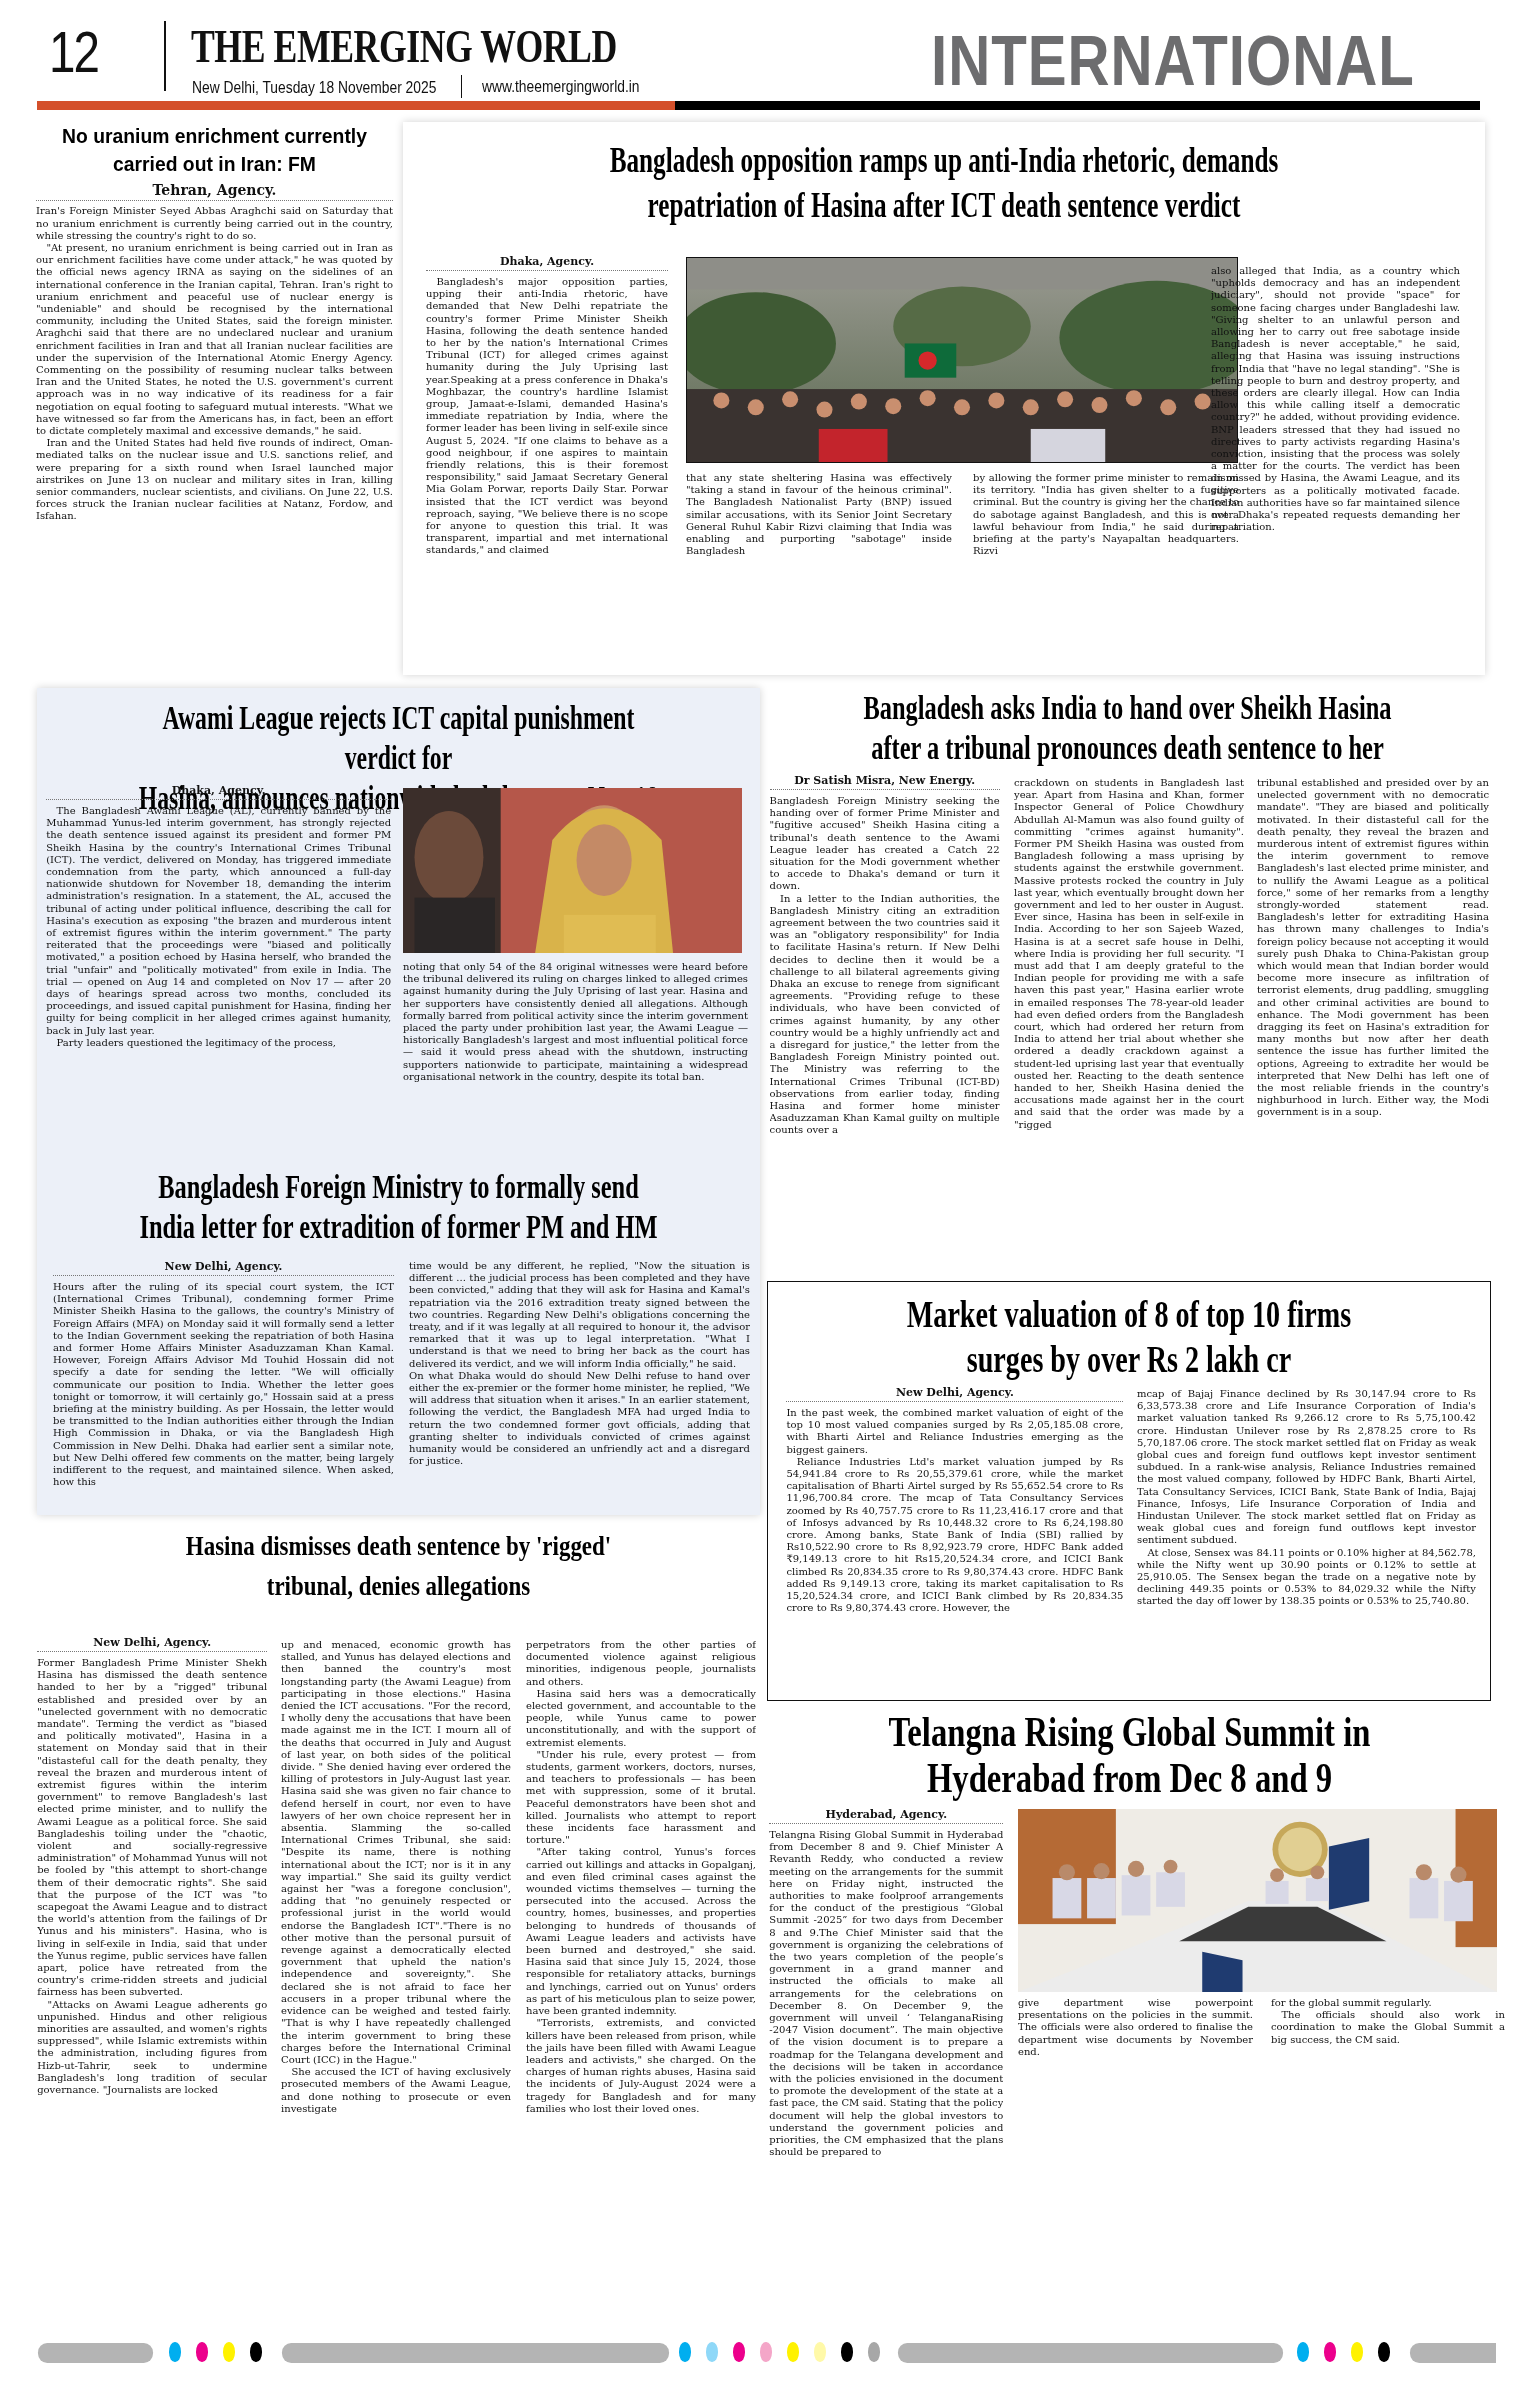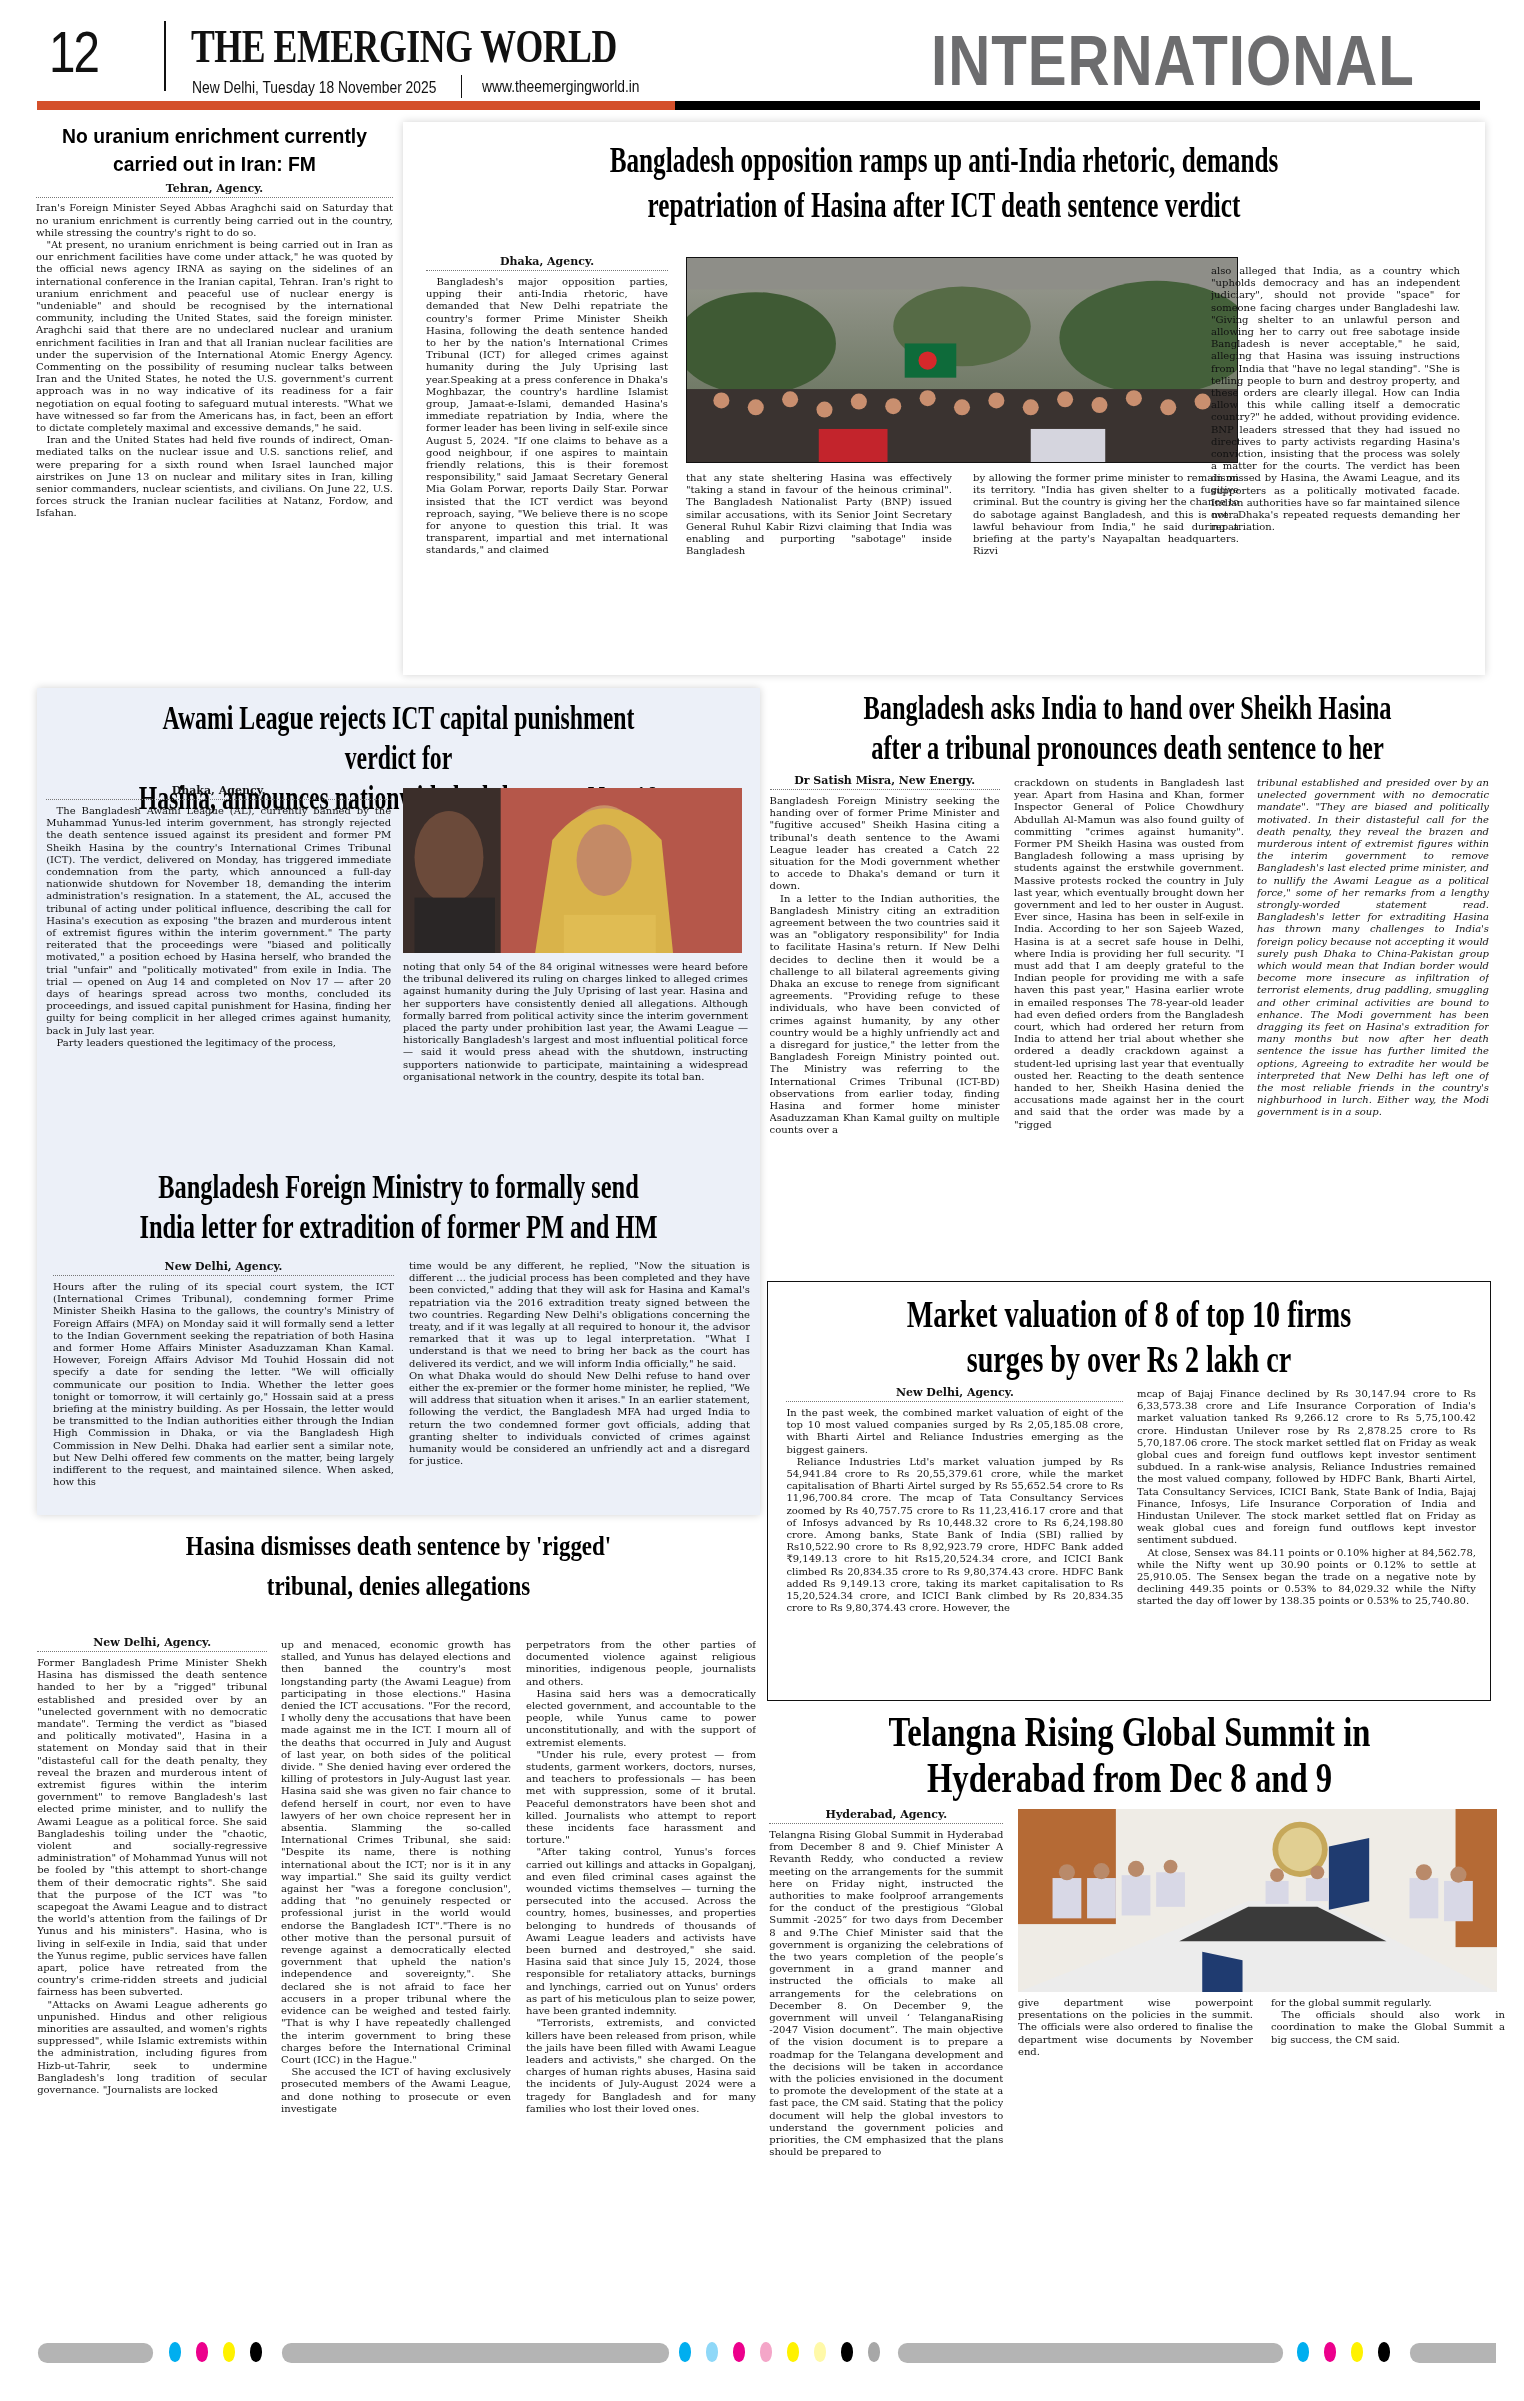--- a/index.html
+++ b/index.html
@@ -45,21 +45,21 @@
 <div class="abs mast-title">THE EMERGING WORLD</div>
 <div class="abs mast-date">New Delhi, Tuesday 18 November 2025</div>
 <div class="abs mast-date-divider"></div>
 <div class="abs mast-url">www.theemergingworld.in</div>
 <div class="abs mast-section">INTERNATIONAL</div>
 <div class="abs rule-orange"></div>
 <div class="abs rule-black"></div>
 
 <article class="abs" style="left:36px; top:122px; width:357px; height:575px;">
   <h2 class="headline" style="font-family:'Liberation Sans',sans-serif; font-size:21px; line-height:28px; padding:0 5.8px; transform:scaleX(0.92);">No uranium enrichment currently carried out in Iran: FM</h2>
-  <div class="dateline" style="margin-top:3.5px; font-size:11px;">Tehran, Agency.</div>
+  <div class="dateline" style="margin-top:3.5px; font-size:14px;">Tehran, Agency.</div>
   <div class="body">
     <p class="noind">Iran's Foreign Minister Seyed Abbas Araghchi said on Saturday that no uranium enrichment is currently being carried out in the country, while stressing the country's right to do so.</p>
     <p>"At present, no uranium enrichment is being carried out in Iran as our enrichment facilities have come under attack," he was quoted by the official news agency IRNA as saying on the sidelines of an international conference in the Iranian capital, Tehran. Iran's right to uranium enrichment and peaceful use of nuclear energy is "undeniable" and should be recognised by the international community, including the United States, said the foreign minister. Araghchi said that there are no undeclared nuclear and uranium enrichment facilities in Iran and that all Iranian nuclear facilities are under the supervision of the International Atomic Energy Agency. Commenting on the possibility of resuming nuclear talks between Iran and the United States, he noted the U.S. government's current approach was in no way indicative of its readiness for a fair negotiation on equal footing to safeguard mutual interests. "What we have witnessed so far from the Americans has, in fact, been an effort to dictate completely maximal and excessive demands," he said.</p>
     <p>Iran and the United States had held five rounds of indirect, Oman-mediated talks on the nuclear issue and U.S. sanctions relief, and were preparing for a sixth round when Israel launched major airstrikes on June 13 on nuclear and military sites in Iran, killing senior commanders, nuclear scientists, and civilians. On June 22, U.S. forces struck the Iranian nuclear facilities at Natanz, Fordow, and Isfahan.</p>
   </div>
 </article>
 
 <article class="abs box-shadow" style="left:403px; top:122px; width:1082px; height:553px; background:#fff;">
   <h2 class="headline" style="position:absolute; left:0; top:16px; width:100%; font-size:36px; line-height:45px;">
     <span style="display:block; transform:scaleX(0.7);">Bangladesh opposition ramps up anti-India rhetoric, demands</span>
@@ -183,21 +183,21 @@
     <div class="body">
       <p class="noind">Bangladesh Foreign Ministry seeking the handing over of former Prime Minister and "fugitive accused" Sheikh Hasina citing a tribunal's death sentence to the Awami League leader has created a Catch 22 situation for the Modi government whether to accede to Dhaka's demand or turn it down.</p>
       <p>In a letter to the Indian authorities, the Bangladesh Ministry citing an extradition agreement between the two countries said it was an "obligatory responsibility" for India to facilitate Hasina's return. If New Delhi decides to decline then it would be a challenge to all bilateral agreements giving Dhaka an excuse to renege from significant agreements. "Providing refuge to these individuals, who have been convicted of crimes against humanity, by any other country would be a highly unfriendly act and a disregard for justice," the letter from the Bangladesh Foreign Ministry pointed out. The Ministry was referring to the International Crimes Tribunal (ICT-BD) observations from earlier today, finding Hasina and former home minister Asaduzzaman Khan Kamal guilty on multiple counts over a</p>
     </div>
   </div>
   <div class="col" style="left:249px; top:89px; width:230px; height:492px;">
     <div class="body">
         <p class="noind">crackdown on students in Bangladesh last year. Apart from Hasina and Khan, former Inspector General of Police Chowdhury Abdullah Al-Mamun was also found guilty of committing "crimes against humanity". Former PM Sheikh Hasina was ousted from Bangladesh following a mass uprising by students against the erstwhile government. Massive protests rocked the country in July last year, which eventually brought down her government and led to her ouster in August. Ever since, Hasina has been in self-exile in India. According to her son Sajeeb Wazed, Hasina is at a secret safe house in Delhi, where India is providing her full security. "I must add that I am deeply grateful to the Indian people for providing me with a safe haven this past year," Hasina earlier wrote in emailed responses The 78-year-old leader had even defied orders from the Bangladesh court, which had ordered her return from India to attend her trial about whether she ordered a deadly crackdown against a student-led uprising last year that eventually ousted her. Reacting to the death sentence handed to her, Sheikh Hasina denied the accusations made against her in the court and said that the order was made by a "rigged</p>
       </div>
   </div>
-  <div class="col" style="left:492px; top:89px; width:232px; height:492px;font-style:italic;">
+  <div class="col" style="left:492px; top:89px; width:232px; height:492px;">
     <div class="body">
         <p class="noind">tribunal established and presided over by an unelected government with no democratic mandate". "They are biased and politically motivated. In their distasteful call for the death penalty, they reveal the brazen and murderous intent of extremist figures within the interim government to remove Bangladesh's last elected prime minister, and to nullify the Awami League as a political force," some of her remarks from a lengthy strongly-worded statement read. Bangladesh's letter for extraditing Hasina has thrown many challenges to India's foreign policy because not accepting it would surely push Dhaka to China-Pakistan group which would mean that Indian border would become more insecure as infiltration of terrorist elements, drug paddling, smuggling and other criminal activities are bound to enhance. The Modi government has been dragging its feet on Hasina's extradition for many months but now after her death sentence the issue has further limited the options, Agreeing to extradite her would be interpreted that New Delhi has left one of the most reliable friends in the country's nighburhood in lurch. Either way, the Modi government is in a soup.</p>
       </div>
   </div>
 </article>
 
 <article class="abs" style="left:767px; top:1281px; width:724px; height:420px; border:1.2px solid #111; background:#fff;">
   <h2 class="headline" style="position:absolute; left:0; top:10.4px; width:100%; font-size:38px; line-height:45px;text-align:center;">
     <span style="display:block; transform:scaleX(0.74);">Market valuation of 8 of top 10 firms</span>
     <span style="display:block; transform:scaleX(0.74);">surges by over Rs 2 lakh cr</span>

